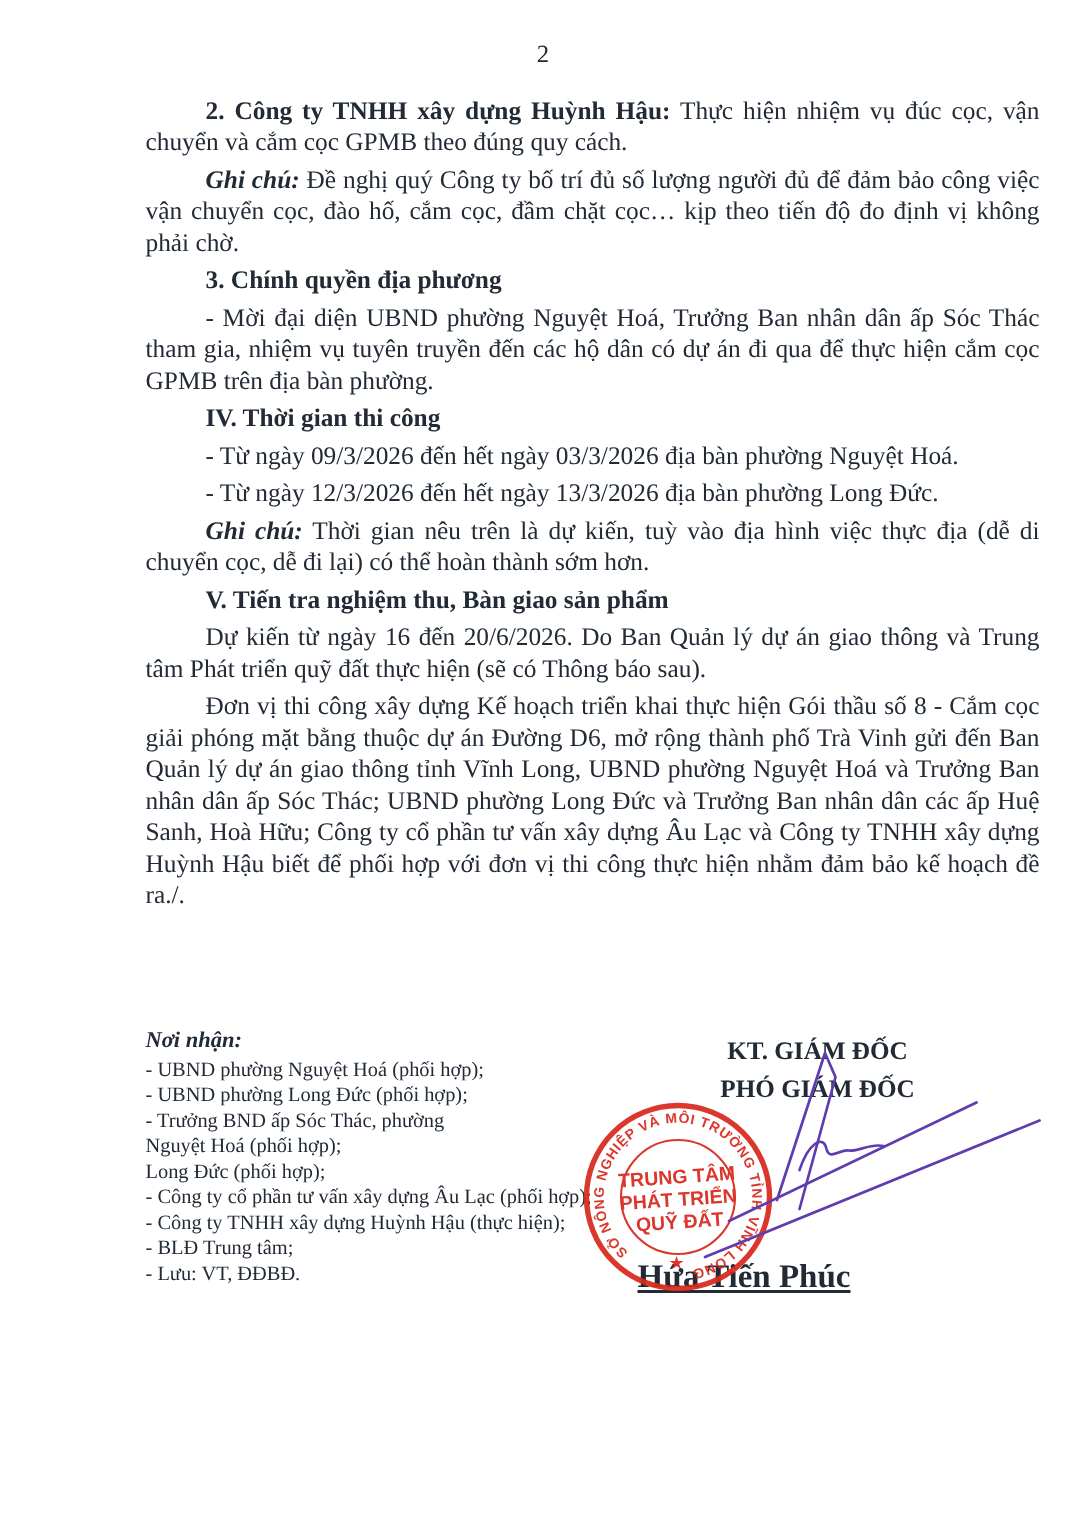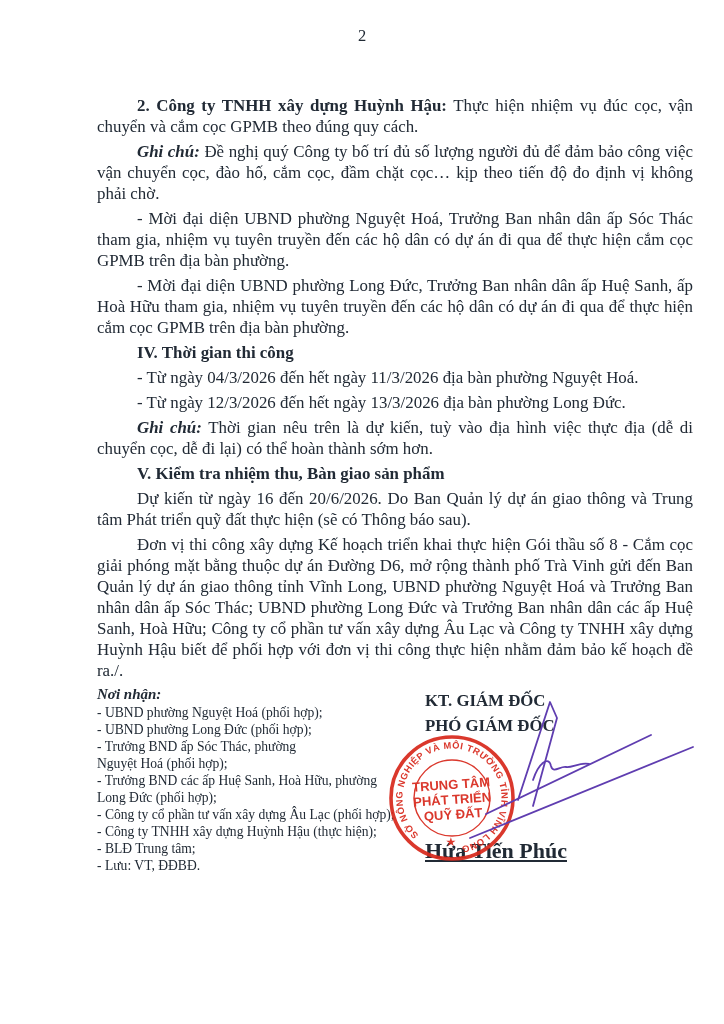--- a/index.html
+++ b/index.html
@@ -12,36 +12,35 @@
     overflow:hidden;
   }
   .page-number{
     position:absolute;top:26px;left:0;width:724px;
     text-align:center;font-size:16.5px;
   }
   .doc-body{
     position:absolute;top:63px;left:97px;width:596px;
     font-size:16.9px;line-height:21px;
     text-align:justify;
-    margin-top:32px;
   }
   .doc-body p{margin:0 0 4px 0;text-indent:40px;}
   .heading{font-weight:bold;}
   .run-bold{font-weight:bold;}
   .run-bold-italic{font-weight:bold;font-style:italic;}
   
   .recipients{
     position:absolute;top:684px;left:97px;width:320px;
     font-size:13.6px;line-height:17px;
   }
   .recipients-title{font-weight:bold;font-style:italic;font-size:15px;line-height:20px;}
   .recipient-line{white-space:nowrap;}
   .sign-block{
     position:absolute;top:688px;left:425px;width:240px;
-    font-weight:bold;
+    text-align:center;font-weight:bold;
     font-size:16.8px;line-height:25px;
   }
   .signer-name{
     position:absolute;top:838px;left:425px;width:240px;
     font-weight:bold;font-size:22px;text-decoration:underline;
   }
   .stamp-svg{position:absolute;top:733px;left:387px;z-index:1;opacity:.93;}
   .signature-svg{position:absolute;top:690px;left:440px;z-index:2;}
   .stamp-ring-text{
     font-family:"Liberation Sans", sans-serif;
@@ -60,47 +59,46 @@
 
 <div class="page">
 
   <div class="page-number">2</div>
 
   <div class="doc-body">
     <p><span class="run-bold">2. Công ty TNHH xây dựng Huỳnh Hậu:</span><span> Thực hiện nhiệm vụ đúc cọc, vận chuyển và cắm cọc GPMB theo đúng quy cách.</span></p>
 
     <p><span class="run-bold-italic">Ghi chú:</span><span> Đề nghị quý Công ty bố trí đủ số lượng người đủ để đảm bảo công việc vận chuyển cọc, đào hố, cắm cọc, đầm chặt cọc… kịp theo tiến độ đo định vị không phải chờ.</span></p>
 
+    <p class="heading">3. Chính quyền địa phương</p>
 
     <p>- Mời đại diện UBND phường Nguyệt Hoá, Trưởng Ban nhân dân ấp Sóc Thác tham gia, nhiệm vụ tuyên truyền đến các hộ dân có dự án đi qua để thực hiện cắm cọc GPMB trên địa bàn phường.</p>
 
-    <p>- Mời đại diện UBND phường Long Đức, Trưởng Ban nhân dân ấp Huệ Sanh, ấp Hoà Hữu tham gia, nhiệm vụ tuyên truyền đến các hộ dân có dự án đi qua để thực hiện cắm cọc GPMB trên địa bàn phường.</p>
 
     <p class="heading">IV. Thời gian thi công</p>
 
-    <p>- Từ ngày 04/3/2026 đến hết ngày 11/3/2026 địa bàn phường Nguyệt Hoá.</p>
+    <p>- Từ ngày 09/3/2026 đến hết ngày 03/3/2026 địa bàn phường Nguyệt Hoá.</p>
 
     <p>- Từ ngày 12/3/2026 đến hết ngày 13/3/2026 địa bàn phường Long Đức.</p>
 
     <p><span class="run-bold-italic">Ghi chú:</span><span> Thời gian nêu trên là dự kiến, tuỳ vào địa hình việc thực địa (dễ di chuyển cọc, dễ đi lại) có thể hoàn thành sớm hơn.</span></p>
 
-    <p class="heading">V. Kiểm tra nhiệm thu, Bàn giao sản phẩm</p>
+    <p class="heading">V. Tiến tra nghiệm thu, Bàn giao sản phẩm</p>
 
     <p>Dự kiến từ ngày 16 đến 20/6/2026. Do Ban Quản lý dự án giao thông và Trung tâm Phát triển quỹ đất thực hiện (sẽ có Thông báo sau).</p>
 
     <p>Đơn vị thi công xây dựng Kế hoạch triển khai thực hiện Gói thầu số 8 - Cắm cọc giải phóng mặt bằng thuộc dự án Đường D6, mở rộng thành phố Trà Vinh gửi đến Ban Quản lý dự án giao thông tỉnh Vĩnh Long, UBND phường Nguyệt Hoá và Trưởng Ban nhân dân ấp Sóc Thác; UBND phường Long Đức và Trưởng Ban nhân dân các ấp Huệ Sanh, Hoà Hữu; Công ty cổ phần tư vấn xây dựng Âu Lạc và Công ty TNHH xây dựng Huỳnh Hậu biết để phối hợp với đơn vị thi công thực hiện nhằm đảm bảo kế hoạch đề ra./.</p>
   </div>
 
   <div class="recipients">
     <div class="recipients-title">Nơi nhận:</div>
     <div class="recipient-line">- UBND phường Nguyệt Hoá (phối hợp);</div>
     <div class="recipient-line">- UBND phường Long Đức (phối hợp);</div>
     <div class="recipient-line">- Trưởng BND ấp Sóc Thác, phường</div>
     <div class="recipient-line">Nguyệt Hoá (phối hợp);</div>
-    <div class="recipient-line">- Trưởng BND các ấp Huệ Sanh, Hoà Hữu, phường</div>
     <div class="recipient-line">Long Đức (phối hợp);</div>
     <div class="recipient-line">- Công ty cổ phần tư vấn xây dựng Âu Lạc (phối hợp);</div>
     <div class="recipient-line">- Công ty TNHH xây dựng Huỳnh Hậu (thực hiện);</div>
     <div class="recipient-line">- BLĐ Trung tâm;</div>
     <div class="recipient-line">- Lưu: VT, ĐĐBĐ.</div>
   </div>
 
   <div class="sign-block">
     <div>KT. GIÁM ĐỐC</div>
     <div>PHÓ GIÁM ĐỐC</div>

